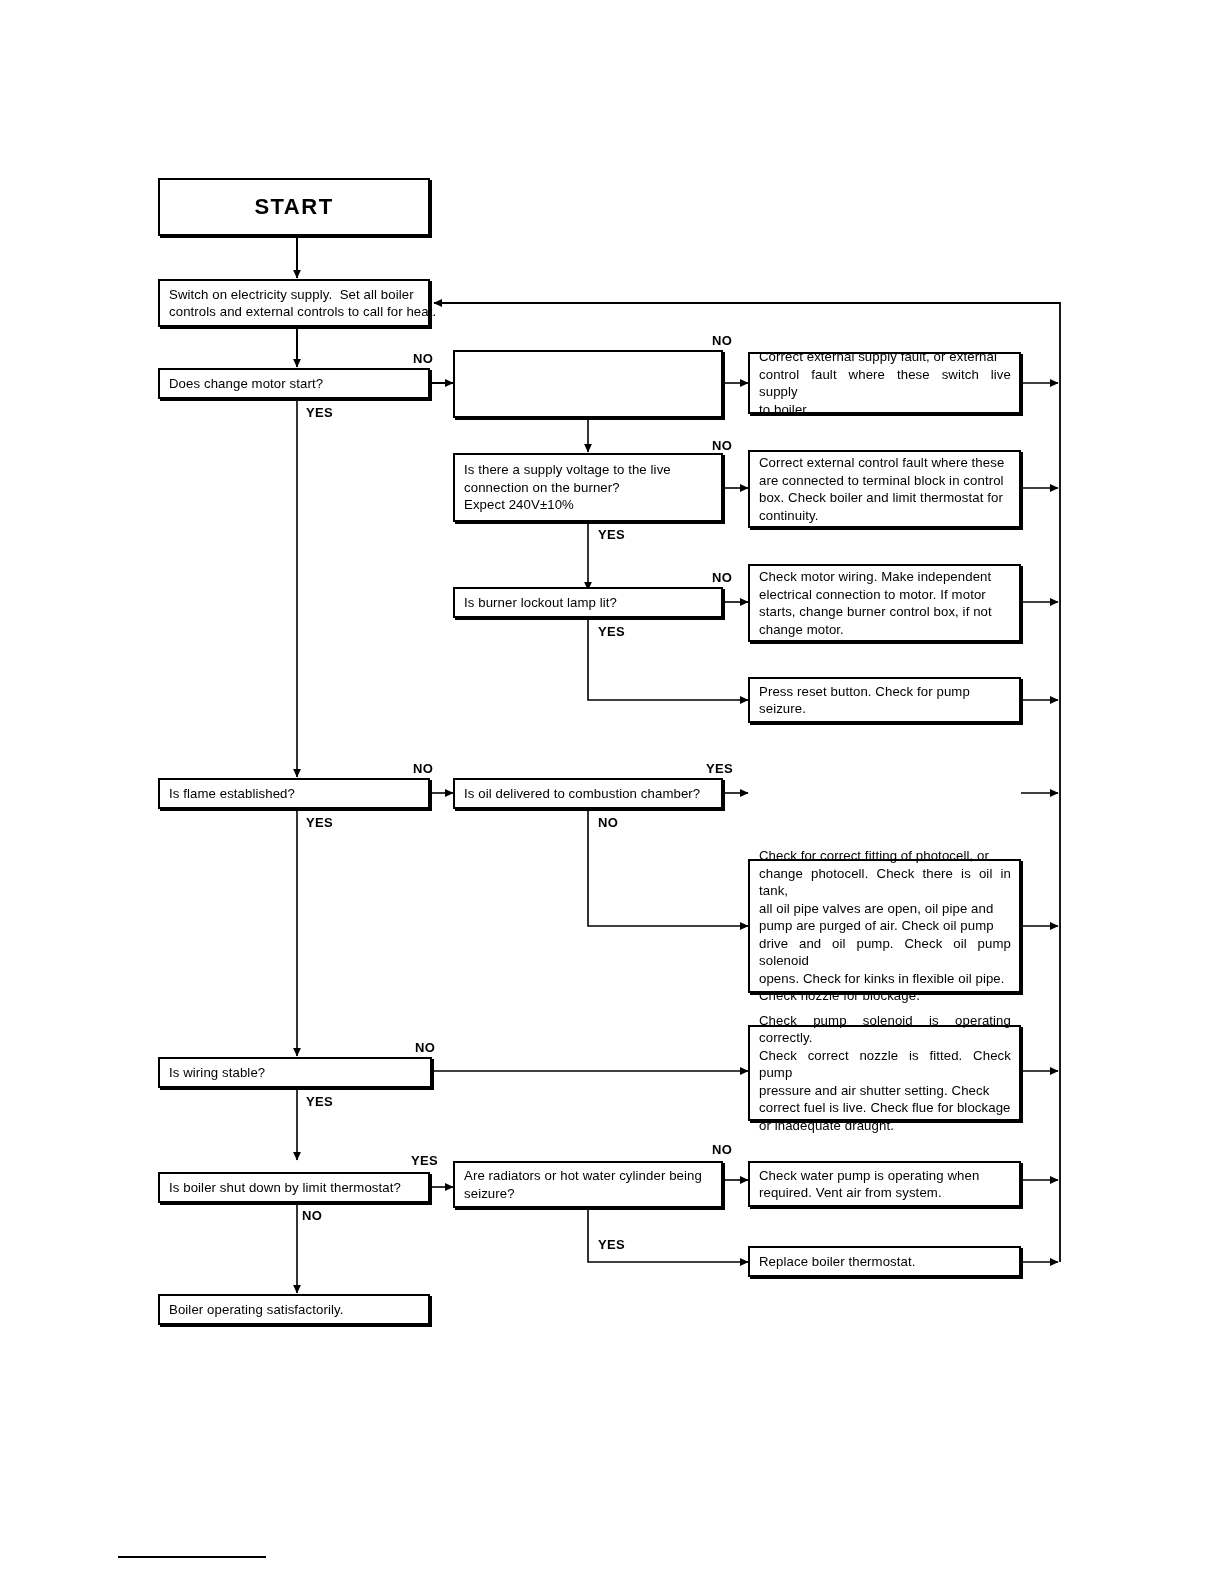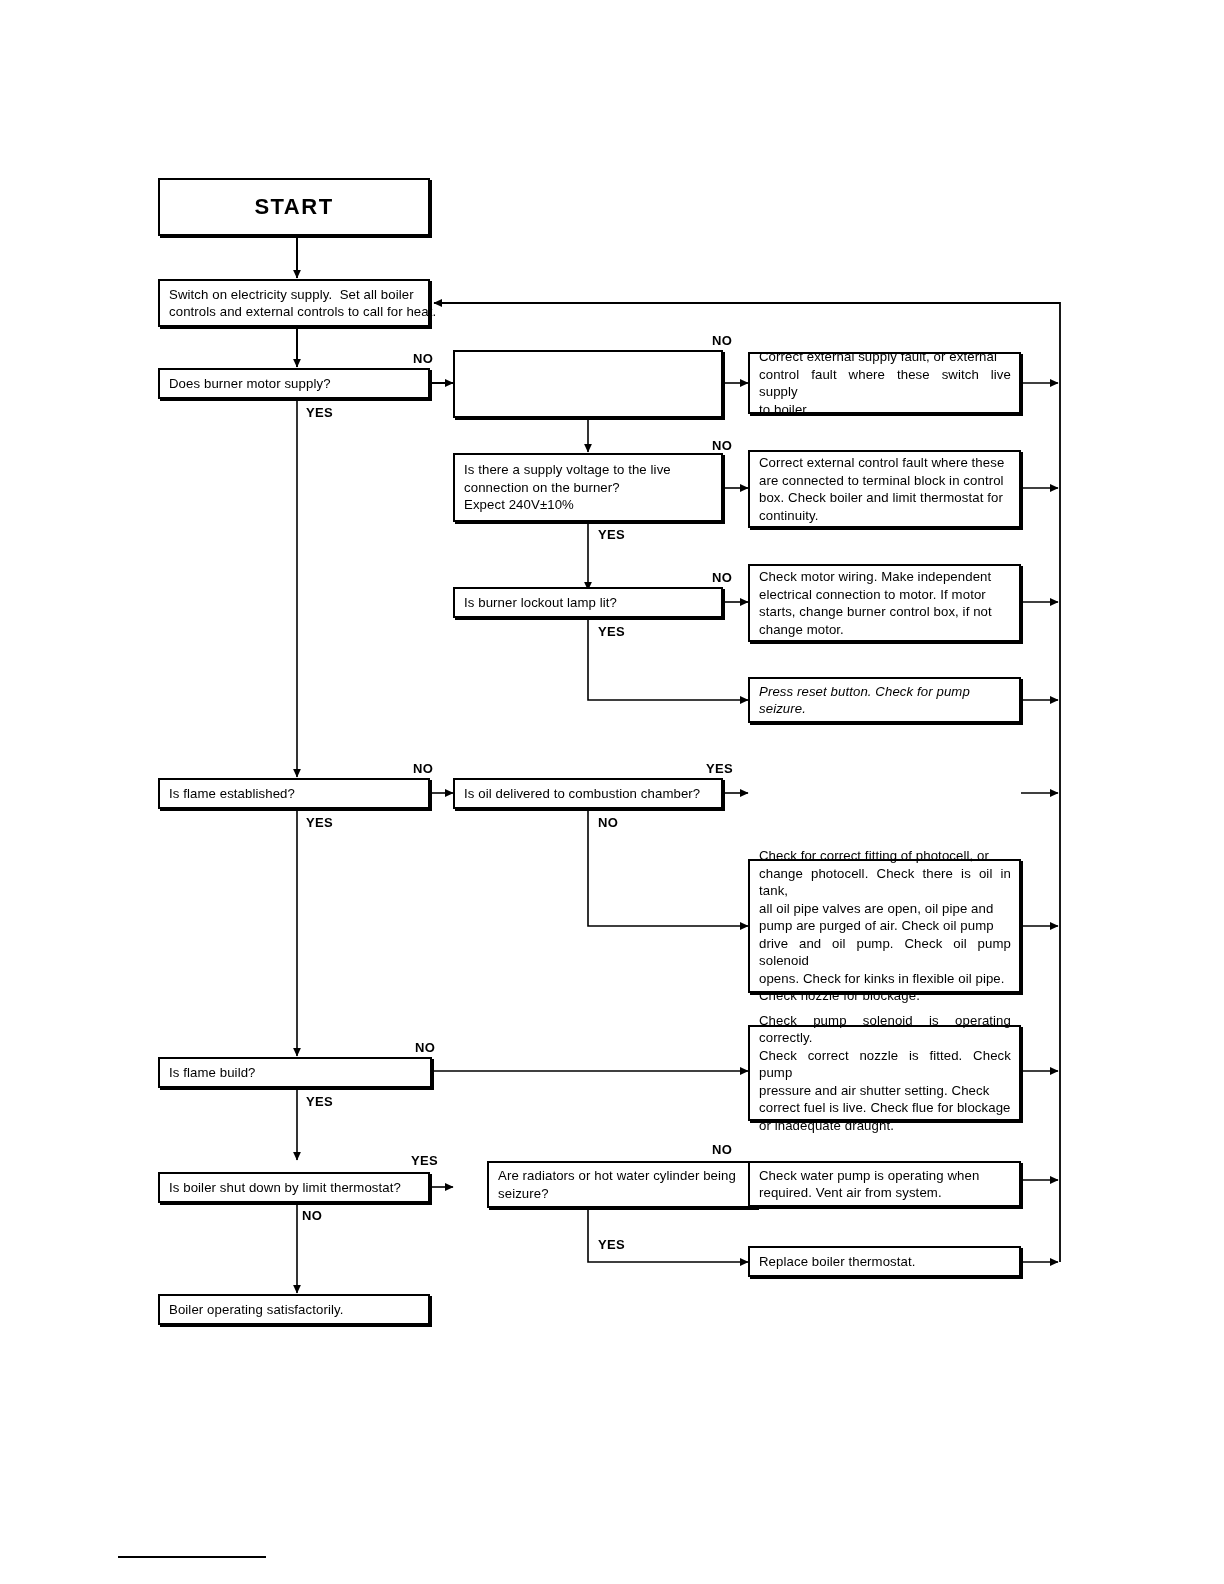--- a/index.html
+++ b/index.html
@@ -146,21 +146,21 @@
   <div class="node start" style="left:158px; top:178px; width:272px; height:58px;">
     <span class="line">START</span>
   </div>
 
   <div class="node" style="left:158px; top:279px; width:272px; height:48px;">
     <span class="line">Switch on electricity supply.  Set all boiler</span>
     <span class="line">controls and external controls to call for heat.</span>
   </div>
 
   <div class="node" style="left:158px; top:368px; width:272px; height:31px;">
-    <span class="line">Does burner motor supply?</span>
+    <span class="line">Does change motor start?</span>
   </div>
 
   <div class="node" style="left:453px; top:350px; width:270px; height:68px;">
     <span class="line"></span>
   </div>
 
   <div class="node just" style="left:453px; top:453px; width:270px; height:69px;">
     <span class="line">Is there a supply voltage to the live</span>
     <span class="line">connection on the burner?</span>
     <span class="line">Expect 240V±10%</span>
@@ -172,28 +172,28 @@
 
   <div class="node" style="left:158px; top:778px; width:272px; height:31px;">
     <span class="line">Is flame established?</span>
   </div>
 
   <div class="node" style="left:453px; top:778px; width:270px; height:31px;">
     <span class="line">Is oil delivered to combustion chamber?</span>
   </div>
 
   <div class="node" style="left:158px; top:1057px; width:274px; height:31px;">
-    <span class="line">Is flame build?</span>
+    <span class="line">Is wiring stable?</span>
   </div>
 
   <div class="node" style="left:158px; top:1172px; width:272px; height:31px;">
     <span class="line">Is boiler shut down by limit thermostat?</span>
   </div>
 
-  <div class="node just" style="left:453px; top:1161px; width:270px; height:47px;margin-left:34px;">
+  <div class="node just" style="left:453px; top:1161px; width:270px; height:47px;">
     <span class="line">Are radiators or hot water cylinder being</span>
     <span class="line">seizure?</span>
   </div>
 
   <div class="node" style="left:158px; top:1294px; width:272px; height:31px;">
     <span class="line">Boiler operating satisfactorily.</span>
   </div>
 
   <div class="node just" style="left:748px; top:352px; width:273px; height:62px;">
     <span class="line">Correct external supply fault, or external</span>
@@ -208,21 +208,21 @@
     <span class="line">continuity.</span>
   </div>
 
   <div class="node just" style="left:748px; top:564px; width:273px; height:78px;">
     <span class="line">Check motor wiring.  Make independent</span>
     <span class="line">electrical connection to motor.  If motor</span>
     <span class="line">starts, change burner control box, if not</span>
     <span class="line">change motor.</span>
   </div>
 
-  <div class="node just" style="left:748px; top:677px; width:273px; height:46px;font-style:italic;">
+  <div class="node just" style="left:748px; top:677px; width:273px; height:46px;">
     <span class="line">Press reset button.  Check for pump</span>
     <span class="line">seizure.</span>
   </div>
 
 
   <div class="node just" style="left:748px; top:859px; width:273px; height:134px;">
     <span class="line">Check for correct fitting of photocell, or</span>
     <span class="line">change photocell.  Check there is oil in tank,</span>
     <span class="line">all oil pipe valves are open, oil pipe and</span>
     <span class="line">pump are purged of air.  Check oil pump</span>

